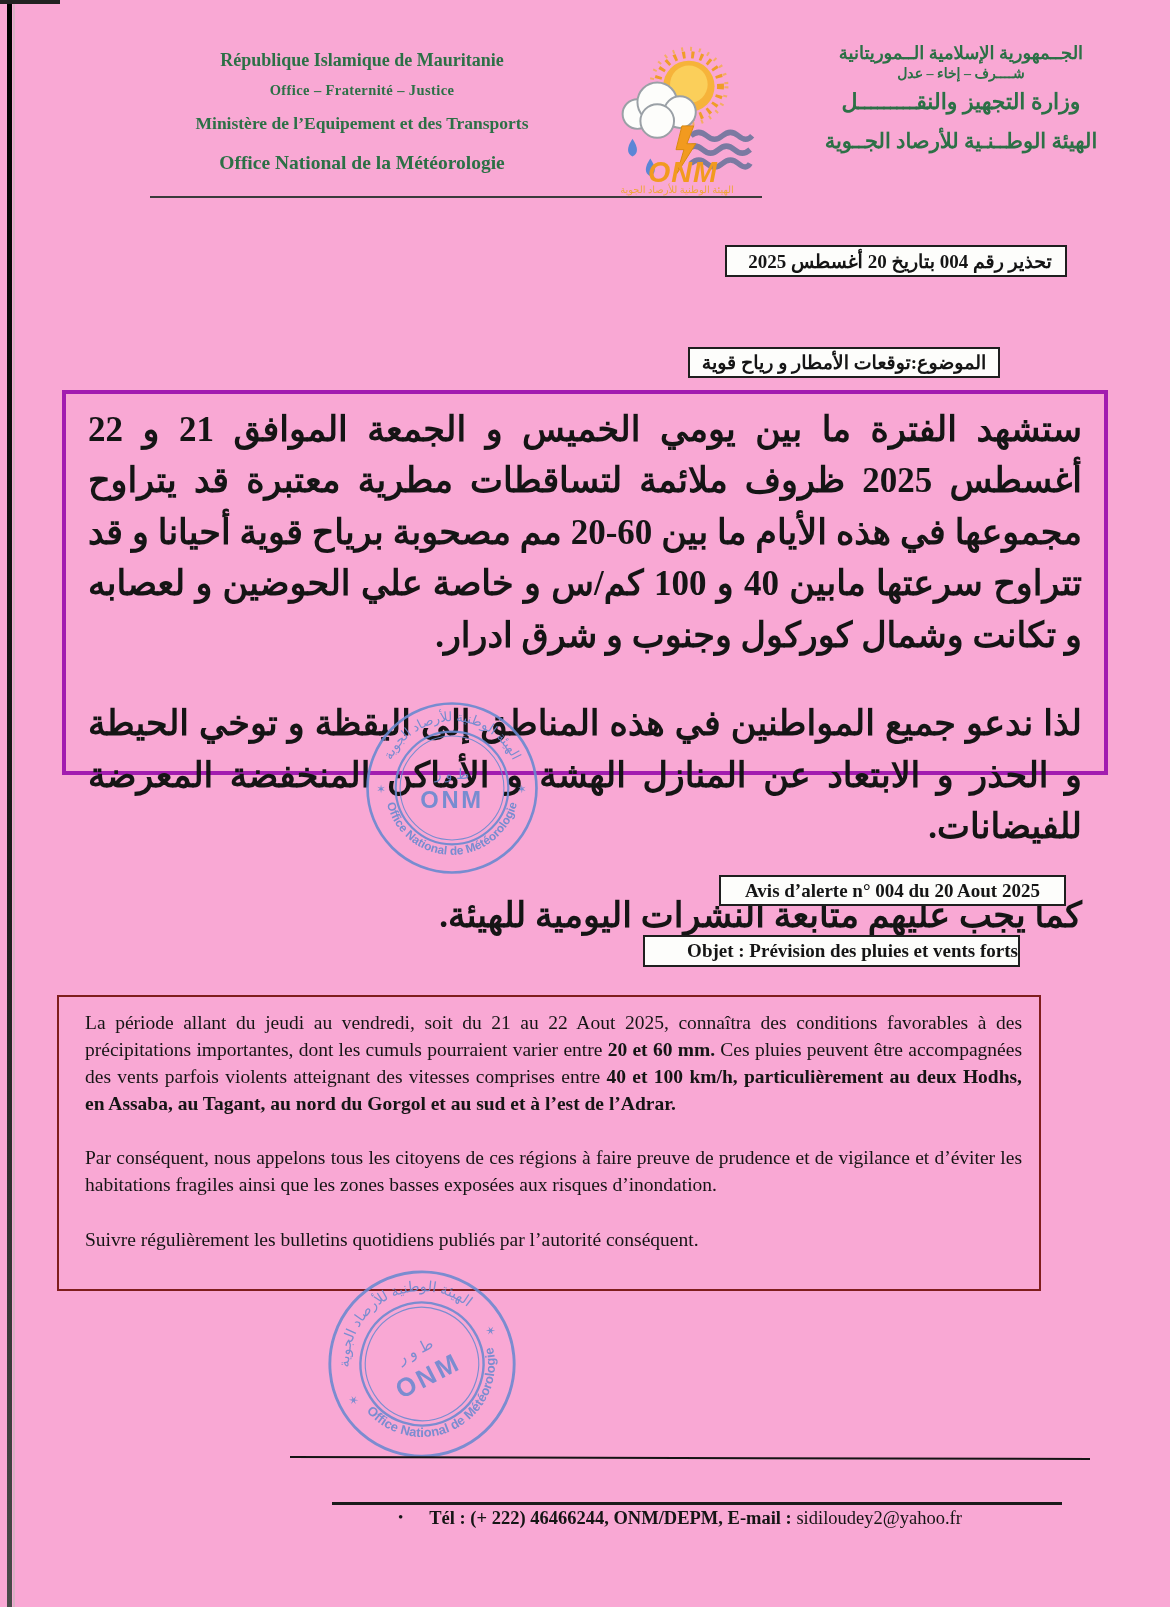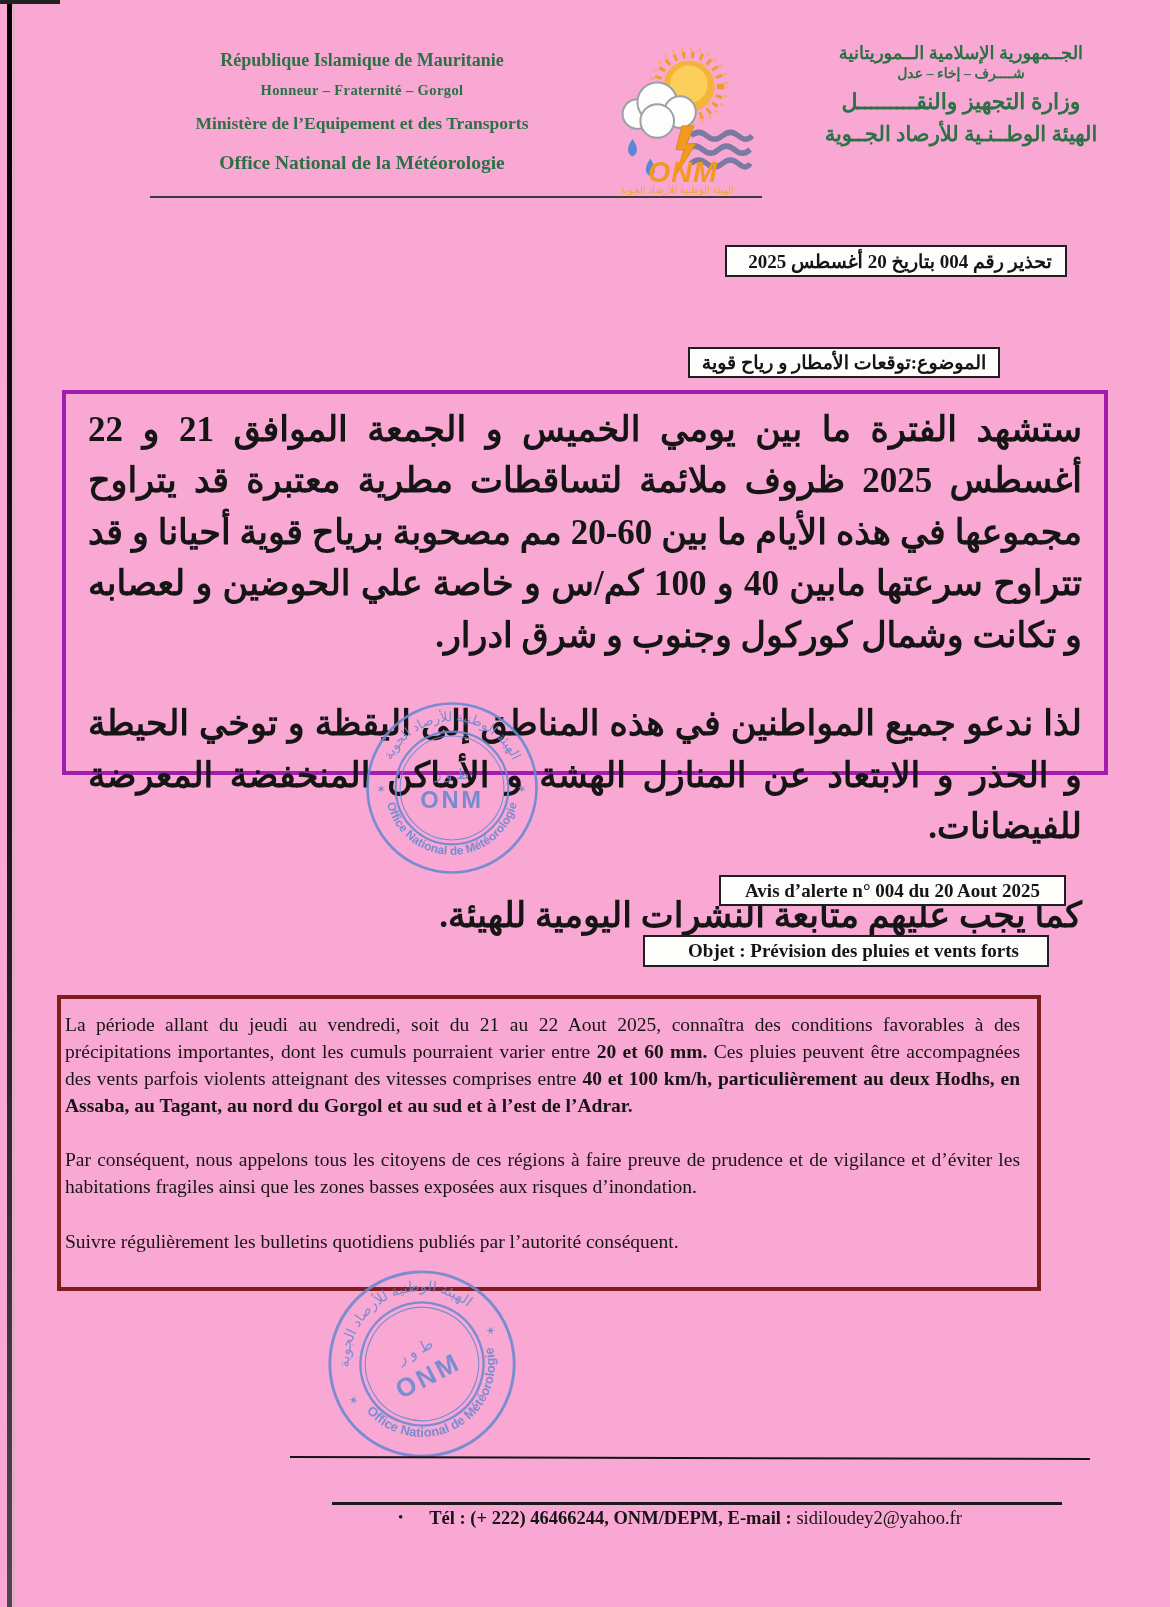--- a/index.html
+++ b/index.html
@@ -24,46 +24,46 @@
   .hdr-fr{position:absolute;left:148px;top:50px;width:428px;text-align:center;
     color:var(--green);font-weight:bold;}
   .hdr-fr .l1{font-size:18px;margin-bottom:11px;}
   .hdr-fr .l2{font-size:14.5px;margin-bottom:14px;letter-spacing:.4px;}
   .hdr-fr .l3{font-size:17.5px;margin-bottom:18px;}
   .hdr-fr .l4{font-size:19.5px;}
   .hdr-ar{position:absolute;left:780px;top:42px;width:362px;text-align:center;
     color:var(--green);font-weight:bold;direction:rtl;}
   .hdr-ar .a1{font-size:18px;margin-bottom:1px;}
   .hdr-ar .a2{font-size:14px;margin-bottom:7px;}
-  .hdr-ar .a3{font-size:22px;margin-bottom:7px;}
+  .hdr-ar .a3{font-size:22px;margin-bottom:14px;}
   .hdr-ar .a4{font-size:21px;}
   .hdr-rule{position:absolute;left:150px;top:196px;width:612px;height:2px;background:#3b3b3b;}
   .logo{position:absolute;left:588px;top:40px;width:178px;height:156px;}
 
   
   .lblbox{position:absolute;border:2px solid #1f1f1f;box-sizing:border-box;
     display:flex;align-items:center;justify-content:center;font-weight:bold;background:#fdfdfb;}
   .ref-box{left:725px;top:245px;width:342px;height:32px;direction:rtl;font-size:19px;padding-left:8px;}
   .subj-box{left:688px;top:347px;width:312px;height:31px;direction:rtl;font-size:19px;}
   .avis-box{left:719px;top:875px;width:347px;height:31px;font-size:19px;}
-  .objet-box{left:643px;top:935px;width:406px;height:32px;font-size:19px;
-    justify-content:center;padding-left:15px;}
+  .objet-box{left:643px;top:935px;width:377px;height:32px;font-size:19px;
+    justify-content:flex-end;padding-left:15px;}
 
   
   .ar-main{position:absolute;left:62px;top:390px;width:1046px;height:385px;
     border:4px solid #a21caf;box-sizing:border-box;direction:rtl;
     padding:10px 22px 0 22px;font-size:35px;line-height:1.47;font-weight:600;
     text-align:justify;background:transparent;}
   .ar-main p{margin:0;}
   .ar-main p.gap{margin-top:37px;}
 
   
   .fr-main{position:absolute;left:57px;top:995px;width:984px;height:296px;
-    border:4px solid #7f1d1d;box-sizing:border-box;
-    padding:12px 17px 0 4px;font-size:19.5px;line-height:1.39;
+    border:2px solid #7f1d1d;box-sizing:border-box;
+    padding:12px 17px 0 26px;font-size:19.5px;line-height:1.39;
     text-align:justify;background:transparent;}
   .fr-main p{margin:0;}
   .fr-main p.sp{margin-top:27px;}
 
   
   .stamp{pointer-events:none;}
   .stamp1{position:absolute;left:364px;top:700px;width:176px;height:176px;opacity:.9;}
   .stamp2{position:absolute;left:326px;top:1268px;width:192px;height:192px;opacity:.88;
     transform:rotate(-27deg);}
   .stamp text{fill:var(--stamp);font-family:"Liberation Sans",sans-serif;}
@@ -81,21 +81,21 @@
 <body>
 
 <div class="page">
 
   <div class="scan-edge"></div>
   <div class="scan-edge2"></div>
   <div class="scan-top"></div>
 
   <div class="hdr-fr">
     <div class="l1">République Islamique de Mauritanie</div>
-    <div class="l2">Honneur – Fraternité – Gorgol</div>
+    <div class="l2">Office – Fraternité – Justice</div>
     <div class="l3">Ministère de l’Equipement et des Transports</div>
     <div class="l4">Office National de la Météorologie</div>
   </div>
 
   <svg class="logo" viewBox="0 0 180 156">
     <g>
       <circle cx="102" cy="46" r="38" fill="none" stroke="#f3ae3f" stroke-width="4" stroke-dasharray="2 7" opacity=".75"></circle>
       <circle cx="102" cy="46" r="32" fill="none" stroke="#ef9d28" stroke-width="7" stroke-dasharray="3 6"></circle>
       <circle cx="102" cy="46" r="26" fill="#f6b33a"></circle>
       <circle cx="102" cy="44" r="19" fill="#fbcf5a"></circle>

